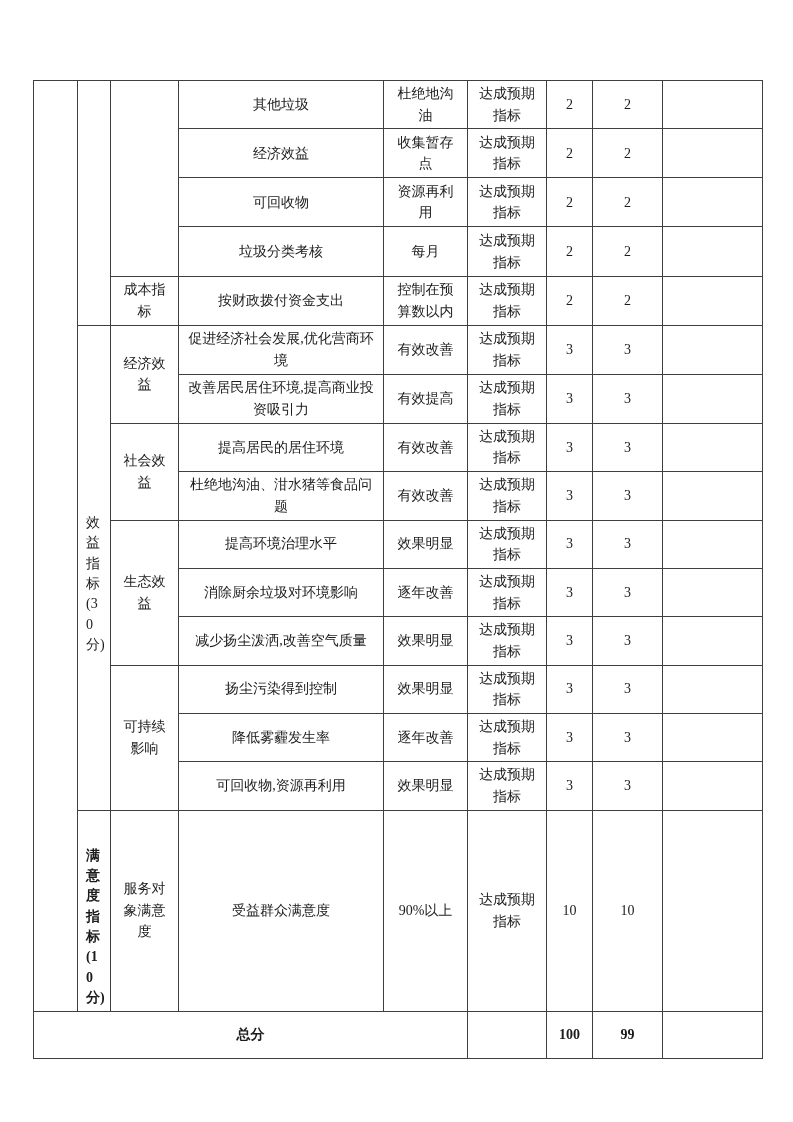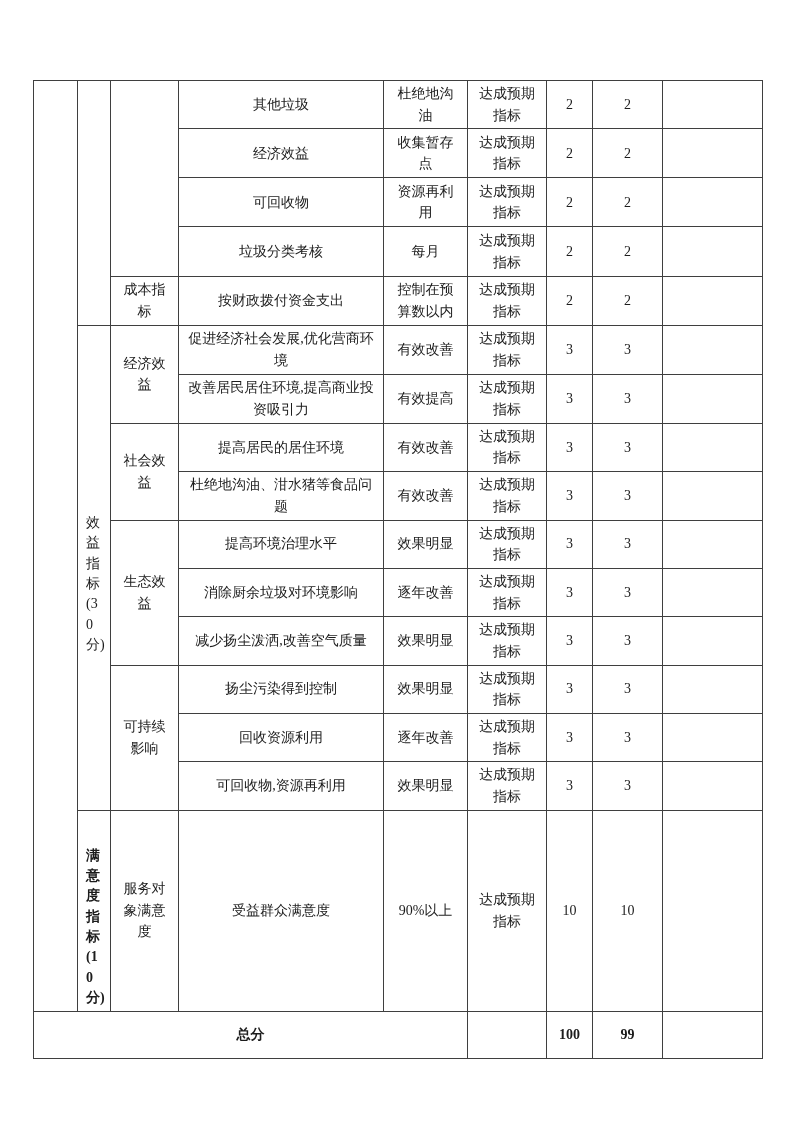--- a/index.html
+++ b/index.html
@@ -184,21 +184,21 @@
       <td rowspan="3" class="cat">可持续影响</td>
       <td class="name">扬尘污染得到控制</td>
       <td class="target">效果明显</td>
       <td class="completion">达成预期指标</td>
       <td class="num">3</td>
       <td class="num">3</td>
       <td></td>
     </tr>
 
     <tr style="height:46px">
-      <td class="name">回收资源利用</td>
+      <td class="name">降低雾霾发生率</td>
       <td class="target">逐年改善</td>
       <td class="completion">达成预期指标</td>
       <td class="num">3</td>
       <td class="num">3</td>
       <td></td>
     </tr>
 
     <tr style="height:44px">
       <td class="name">可回收物,资源再利用</td>
       <td class="target">效果明显</td>

